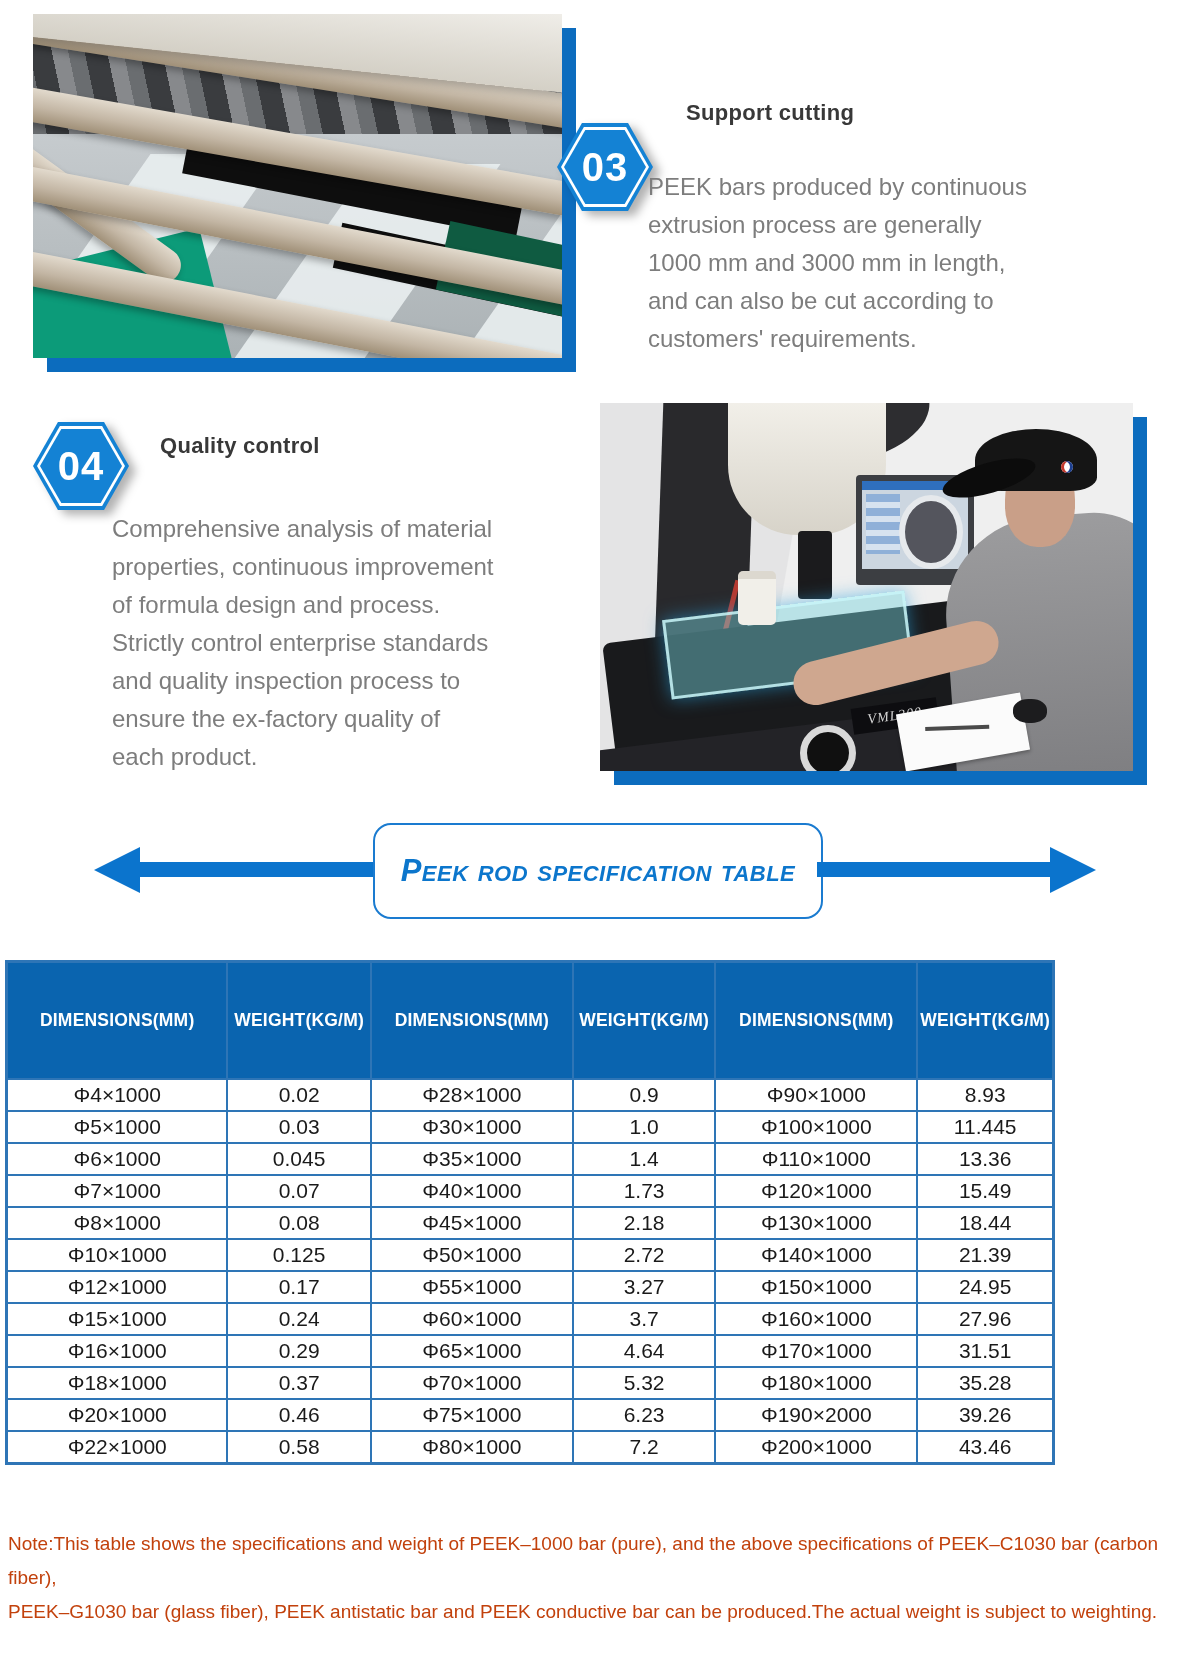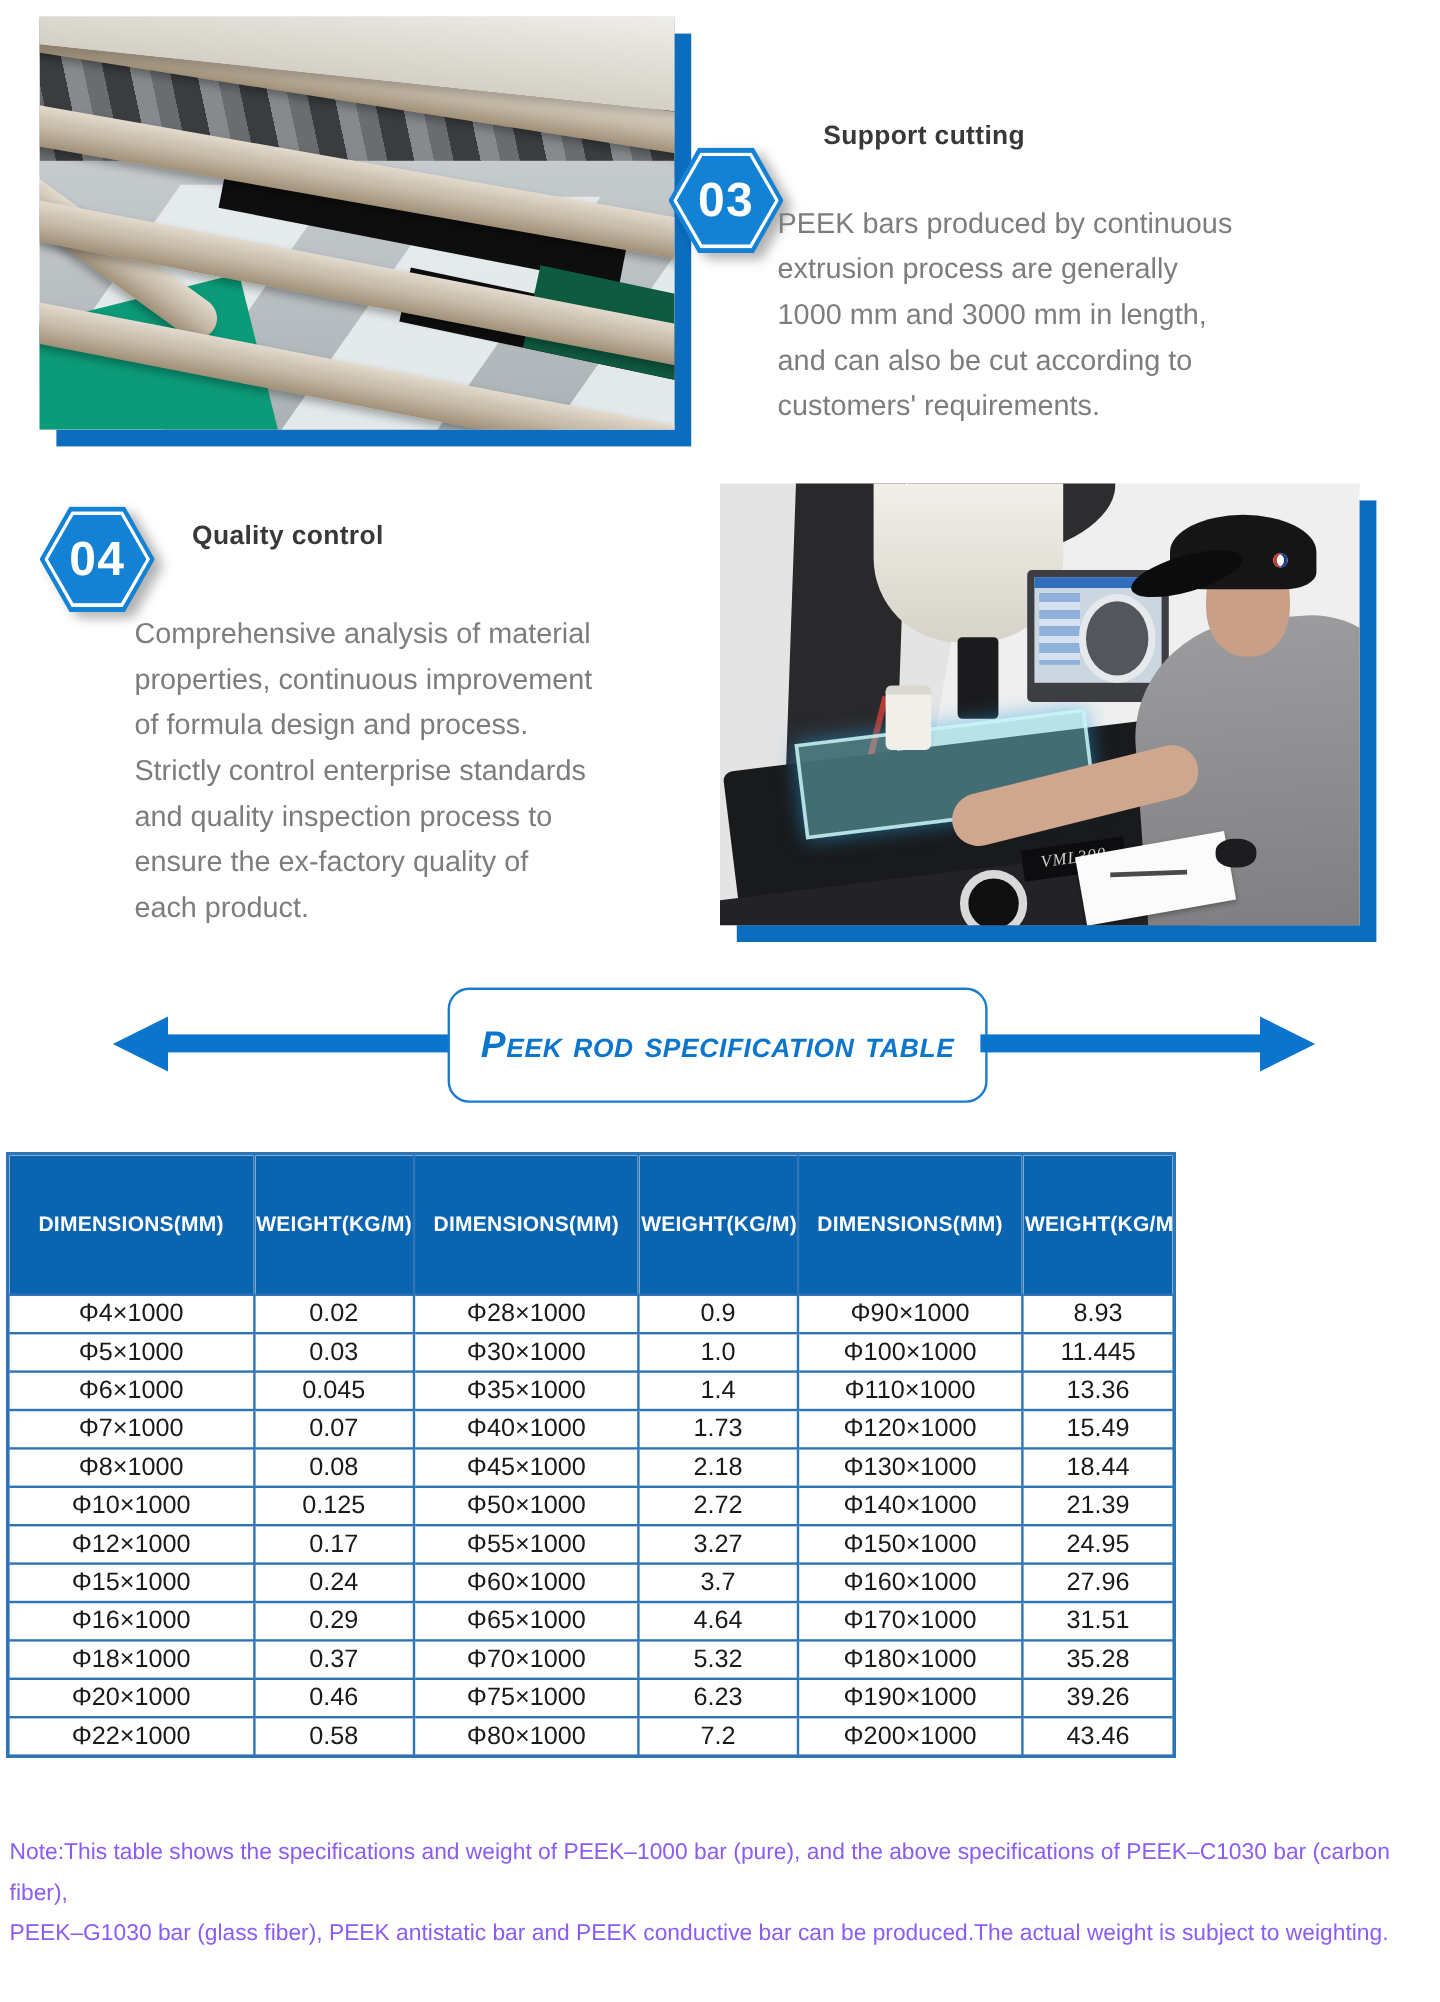--- a/index.html
+++ b/index.html
@@ -87,26 +87,26 @@
   #arrow-shaft-left{left:138px;width:240px;}
   #arrow-head-left{left:94px;border-right:46px solid #0b74cd;}
   #arrow-shaft-right{left:817px;width:234px;}
   #arrow-head-right{left:1050px;border-left:46px solid #0b74cd;}
   #banner-box{left:373px;top:823px;width:446px;height:92px;background:#fff;
     border:2px solid #1a7bd0;border-radius:18px;display:flex;align-items:center;justify-content:center;}
   #banner-text{font-variant:small-caps;font-style:italic;font-weight:bold;font-size:31px;
     color:#0c76cc;letter-spacing:.5px;}
 
   
-  #spec-table{left:5px;top:960px;width:975px;border-collapse:collapse;table-layout:fixed;}
+  #spec-table{left:5px;top:960px;width:1050px;border-collapse:collapse;table-layout:fixed;}
   #spec-table th,#spec-table td{border:2px solid #2e75b6;text-align:center;overflow:hidden;}
   #spec-table{border:3px solid #2e75b6;}
   #spec-table th{background:#0a64af;color:#fff;font-size:17.5px;font-weight:bold;height:113px;letter-spacing:.2px;}
   #spec-table td{background:#fff;color:#1a1a1a;font-size:21px;height:30px;padding:0;}
-  #note{left:8px;top:1527px;width:1186px;font-size:19px;line-height:34px;color:#8b5cf6;white-space:pre-line;}
+  #note{left:8px;top:1527px;width:1186px;font-size:19px;line-height:34px;color:#c2410c;white-space:pre-line;}
 </style>
 </head>
 <body>
 
 <div id="page">
 
   <div class="abs photo-shadow" id="photo1-shadow"></div>
   <div class="abs photo" id="photo1">
     <div class="abs rollers"></div>
     <div class="abs panel-zone"></div>
@@ -299,21 +299,21 @@
           <td>Φ70×1000</td>
           <td>5.32</td>
           <td>Φ180×1000</td>
           <td>35.28</td>
         </tr>
         <tr>
           <td>Φ20×1000</td>
           <td>0.46</td>
           <td>Φ75×1000</td>
           <td>6.23</td>
-          <td>Φ190×1000</td>
+          <td>Φ190×2000</td>
           <td>39.26</td>
         </tr>
         <tr>
           <td>Φ22×1000</td>
           <td>0.58</td>
           <td>Φ80×1000</td>
           <td>7.2</td>
           <td>Φ200×1000</td>
           <td>43.46</td>
         </tr>

